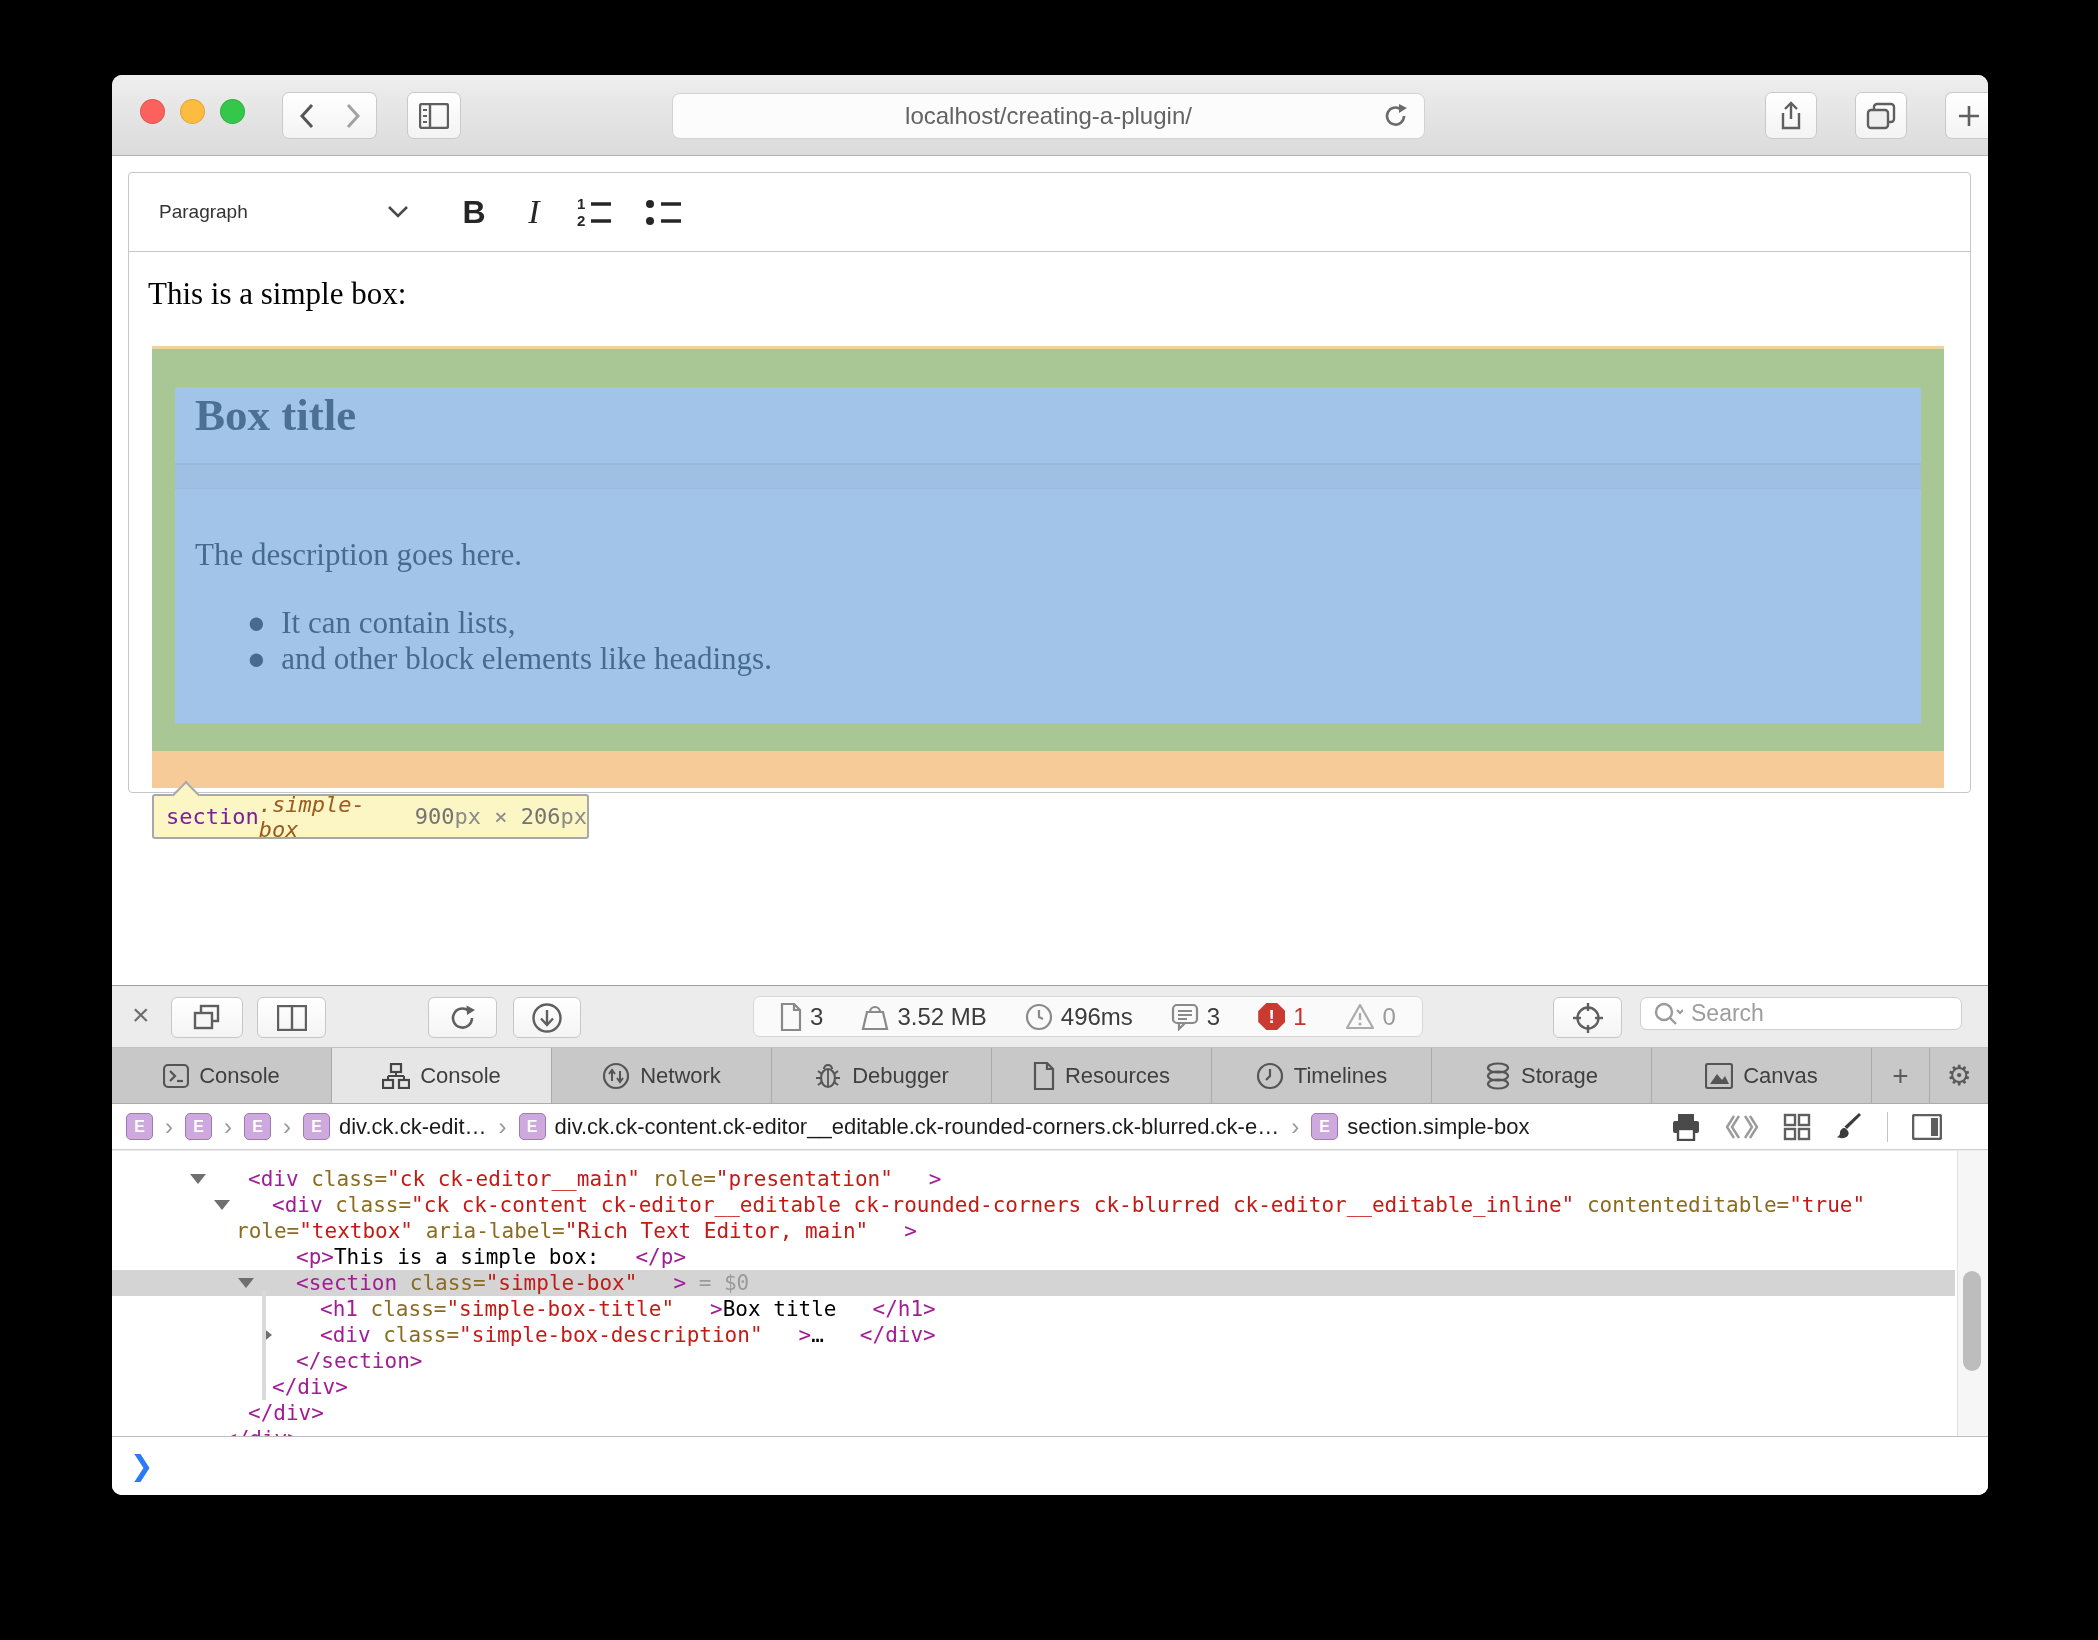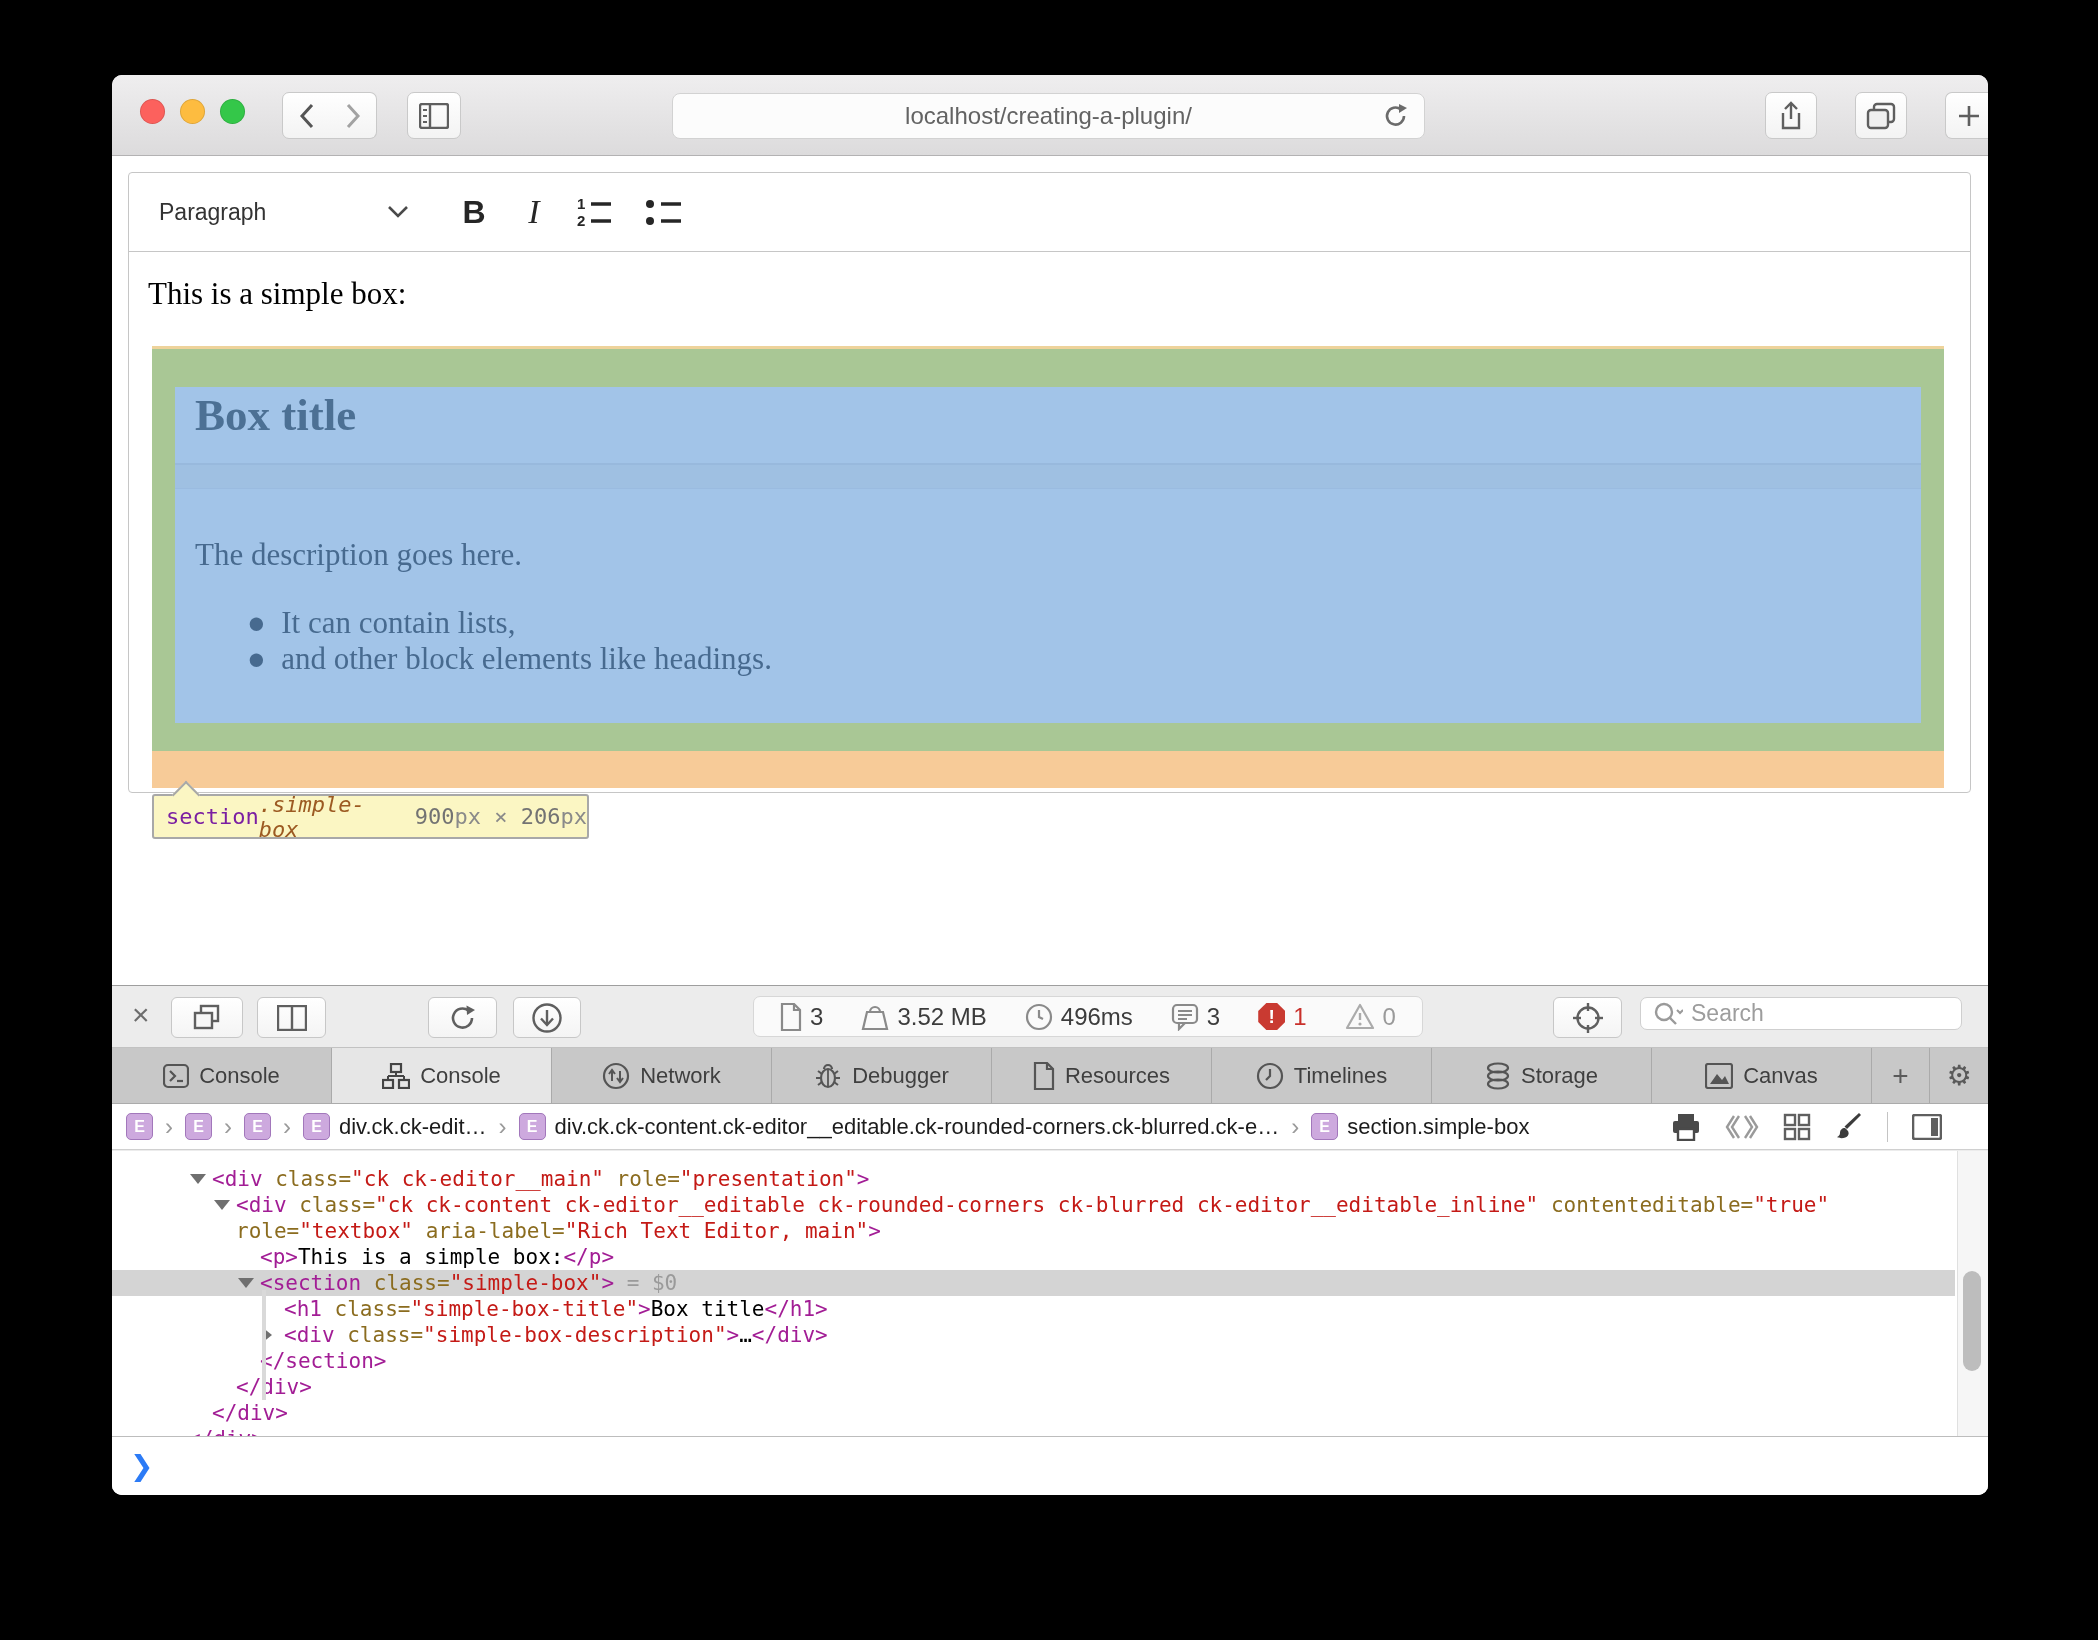--- a/index.html
+++ b/index.html
@@ -57,21 +57,21 @@
     font-size:22px;color:#1c1c1c;}
   .ebadge{width:25px;height:25px;border-radius:5px;background:#cda9de;border:1px solid #a277bb;flex:none;
     display:flex;align-items:center;justify-content:center;color:#fff;font-weight:bold;font-size:16px;}
   .crumbsep{color:#9a9a9a;font-size:24px;}
   .crumb{display:flex;align-items:center;gap:9px;}
   .crumbicons{position:absolute;right:46px;top:0;height:46px;display:flex;align-items:center;gap:24px;}
   .dt-tree{position:absolute;left:0;top:165px;width:100%;height:285px;background:#fff;overflow:hidden;}
   .code-line{position:absolute;left:0;right:33px;height:26px;line-height:26px;white-space:pre;
     font-family:"DejaVu Sans Mono",monospace;font-size:21px;box-sizing:border-box;}
   .code-line.selected{background:#d4d4d4;}
-  .c-tag{color:#a21d95;} .c-attr{color:#8b6c1f;} .c-val{color:#c41a16;} .c-txt{color:#000;} .c-meta{color:#9a9a9a;}
+  .c-tag{color:#a21d95;margin-left:36px;} .c-attr{color:#8b6c1f;} .c-val{color:#c41a16;} .c-txt{color:#000;} .c-meta{color:#9a9a9a;}
   .tri{position:absolute;width:0;height:0;}
   .tri.down{border-left:8px solid transparent;border-right:8px solid transparent;border-top:10px solid #6f6f6f;top:8px;}
   .tri.right{border-top:8px solid transparent;border-bottom:8px solid transparent;border-left:10px solid #6f6f6f;top:5px;}
   .indentguide{position:absolute;left:150px;top:139px;width:4px;height:110px;background:#d9d9d9;}
   .scrolltrack{position:absolute;right:0;top:0;width:30px;height:100%;background:#f6f6f6;border-left:1px solid #e0e0e0;}
   .scrollthumb{position:absolute;left:5px;top:120px;width:18px;height:100px;background:#bdbdbd;border-radius:9px;}
   .dt-prompt{position:absolute;left:0;top:450px;width:100%;height:60px;background:#fff;border-top:1px solid #bdbdbd;}
   .prompt-chevron{position:absolute;left:18px;top:12px;color:#2c7bf6;font-size:28px;font-weight:bold;}
   svg{display:block;}
 </style>
@@ -146,21 +146,21 @@
             <line x1="2" y1="12" x2="22" y2="12" stroke="#5f5f5f" stroke-width="2.6"></line>
           </svg>
         </span>
     </div>
   </div>
 
   <div class="page">
     <div class="editor">
       <div class="ed-toolbar">
         <div style="display:flex;align-items:center;width:250px;padding-left:30px;">
-          <span style="font-size:23px;color:#333;">Paragraph</span>
+          <span style="font-size:19px;color:#333;">Paragraph</span>
           <span style="margin-left:auto;">
               <svg width="22" height="14" viewBox="0 0 22 14">
                 <polyline points="2,2 11,11 20,2" fill="none" stroke="#4a4a4a" stroke-width="2.6"></polyline>
               </svg>
             </span>
         </div>
         <div style="width:70px;text-align:center;font-weight:900;font-size:32px;color:#262626;margin-left:30px;">B</div>
         <div class="serif" style="width:50px;text-align:center;font-style:italic;font-size:34px;color:#262626;">I</div>
         <div style="width:70px;display:flex;justify-content:center;">
           <span>

